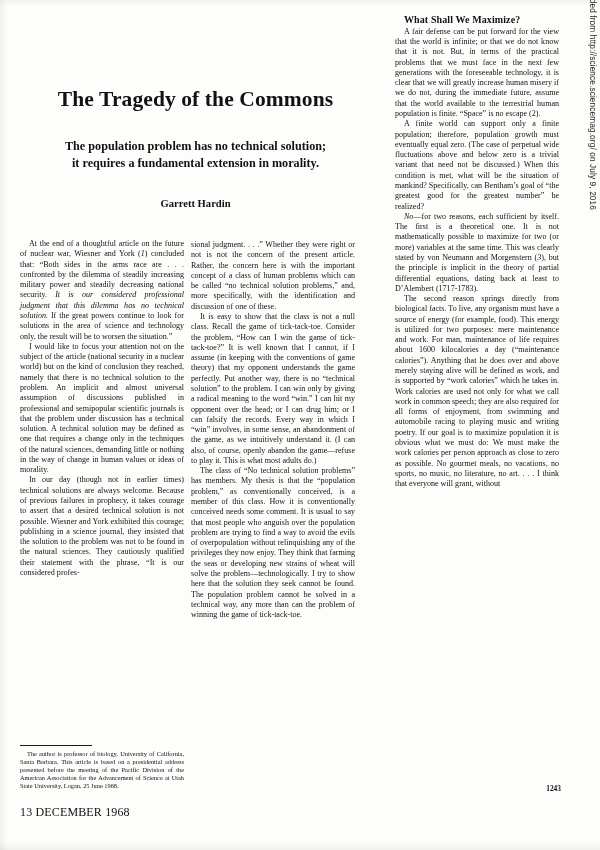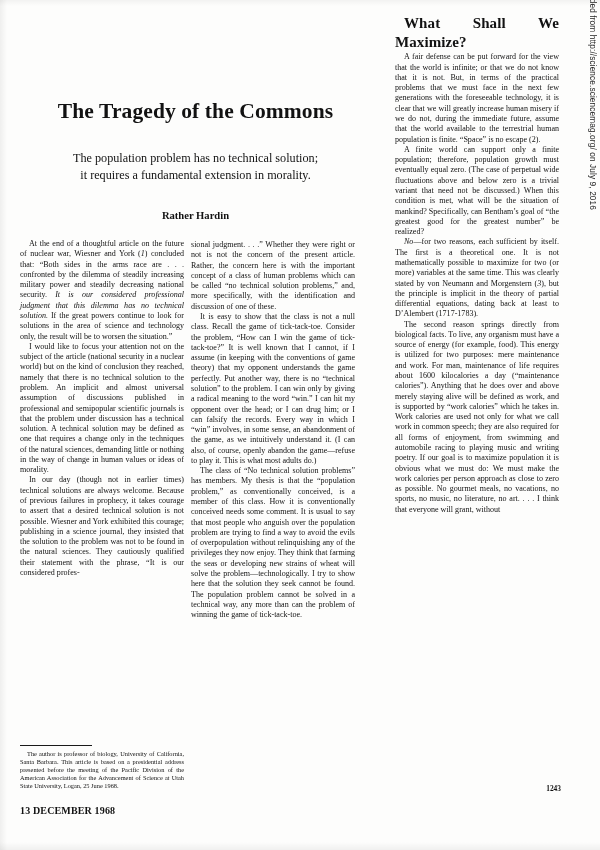--- a/index.html
+++ b/index.html
@@ -28,26 +28,26 @@
     position: absolute;
     left: 18px;
     top: 84px;
     width: 355px;
     text-align: center;
   }
   .article-title {
     font-size: 21.5px;
     font-weight: bold;
     letter-spacing: 0.1px;
-    margin: 16px 0 26px 0;
+    margin: 4px 0 26px 0;
     line-height: 1.1;
   }
   .subtitle {
     font-size: 12.2px;
-    font-weight: normal;
+    font-weight: bold;
     line-height: 1.42;
     margin: 0 0 26px 0;
     padding: 0 6px;
   }
   .byline {
     font-size: 10.6px;
     font-weight: bold;
     margin: 0;
   }
 
@@ -65,21 +65,21 @@
     margin: 0;
     text-indent: 9px;
   }
   .col p.noindent { text-indent: 0; }
 
   #col1 { left: 20px;  top: 239px; width: 164px; }
   #col2 { left: 191px; top: 240px; width: 164px; }
   #col3 { left: 395px; top: 14px;  width: 164px; }
 
   .sec-head {
-    font-size: 15px;
+    font-size: 10px;
     font-weight: bold;
     margin: 0 0 7px 0;
     text-indent: 0;
     letter-spacing: 0.1px;
   }
 
   em, .ital { font-style: italic; }
 
   
   .footnote-rule {
@@ -98,22 +98,22 @@
     font-size: 6.35px;
     line-height: 1.26;
     text-align: justify;
   }
   .footnote p { margin: 0; text-indent: 7px; }
 
   .page-date {
     position: absolute;
     left: 20px;
     top: 805px;
-    font-size: 10px;
-    font-weight: bold;
+    font-size: 12px;
+    font-weight: normal;
     letter-spacing: 0.15px;
   }
   .page-number {
     position: absolute;
     left: 521px;
     top: 784px;
     font-size: 7.4px;
     font-weight: bold;
     width: 40px;
     text-align: right;
@@ -154,21 +154,21 @@
 <body>
 
 <div class="page">
 
   <div class="title-block">
     <h1 class="article-title">The Tragedy of the Commons</h1>
     <div class="subtitle">
       The population problem has no technical solution;<br>
       it requires a fundamental extension in morality.
     </div>
-    <div class="byline">Rather Hardin</div>
+    <div class="byline">Garrett Hardin</div>
   </div>
 
   <div class="col" id="col1">
     <p>
       At the end of a thoughtful article on the future of nuclear war, Wiesner and York (<em>1</em>) concluded that: “Both sides in the arms race are . . . confronted by the dilemma of steadily increasing military power and steadily decreasing national security. <em>It is our considered professional judgment that this dilemma has no technical solution.</em> If the great powers continue to look for solutions in the area of science and technology only, the result will be to worsen the situation.”
     </p>
     <p>
       I would like to focus your attention not on the subject of the article (national security in a nuclear world) but on the kind of conclusion they reached, namely that there is no technical solution to the problem. An implicit and almost universal assumption of discussions published in professional and semipopular scientific journals is that the problem under discussion has a technical solution. A technical solution may be defined as one that requires a change only in the techniques of the natural sciences, demanding little or nothing in the way of change in human values or ideas of morality.
     </p>
     <p>

